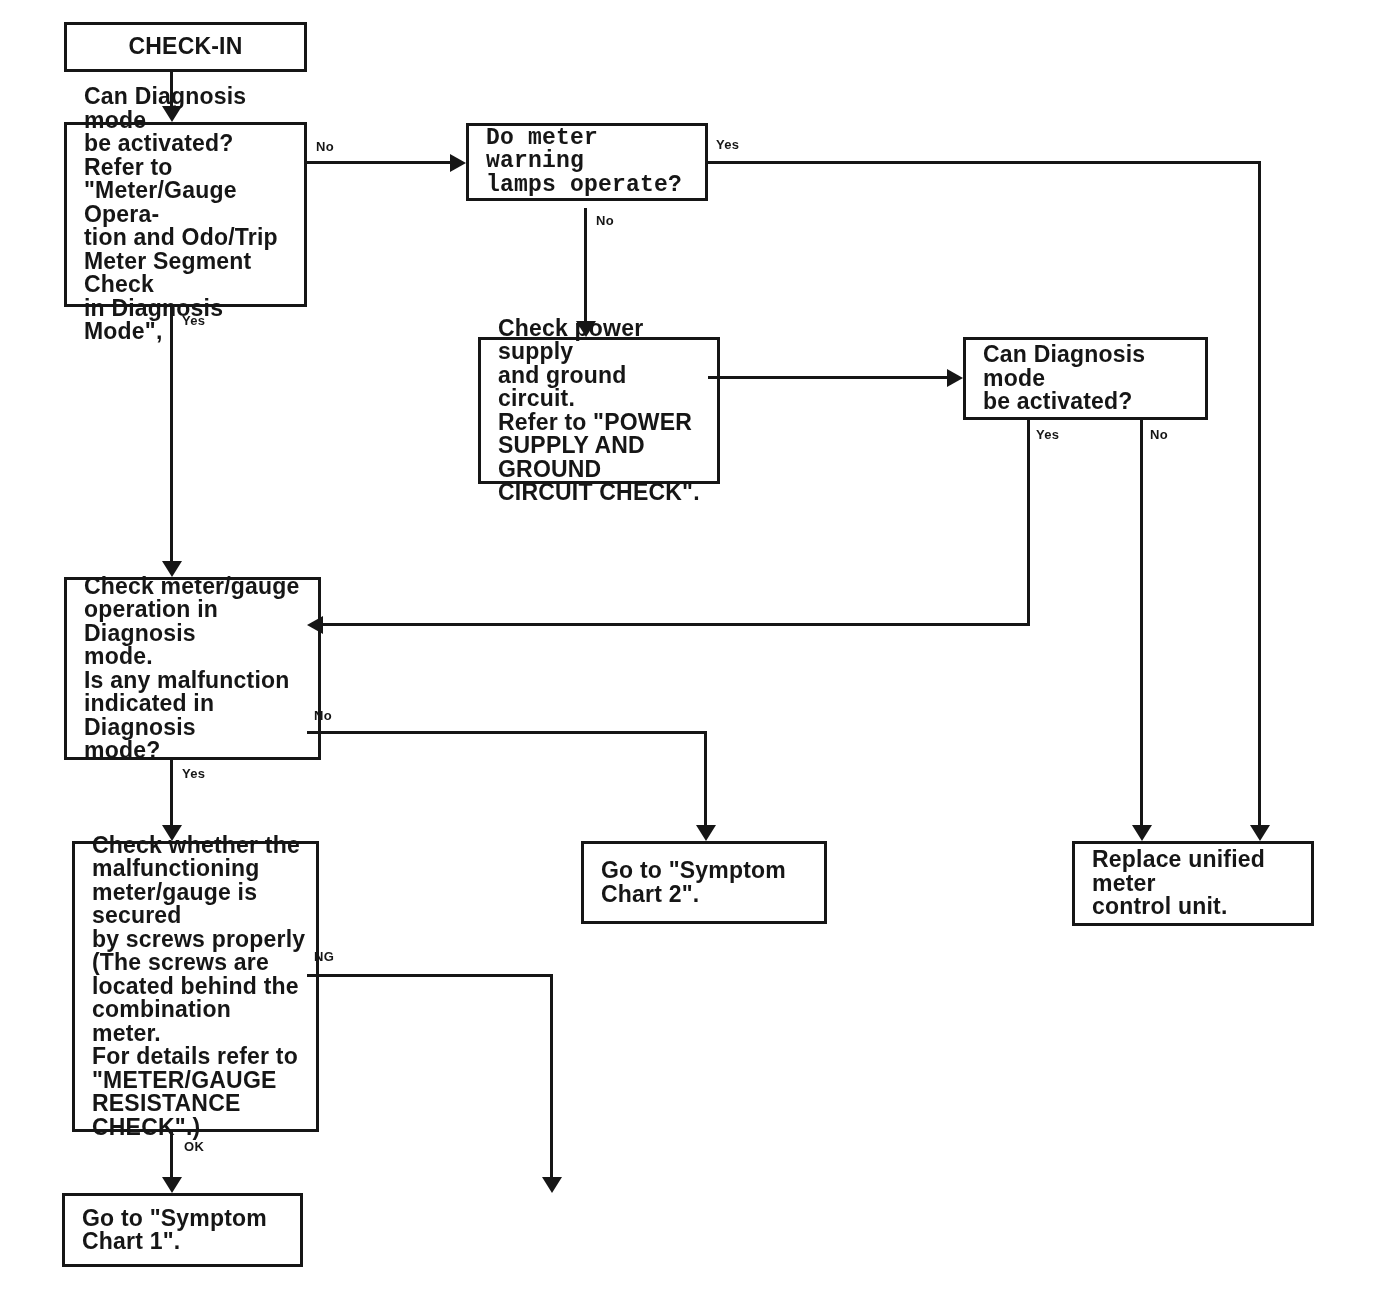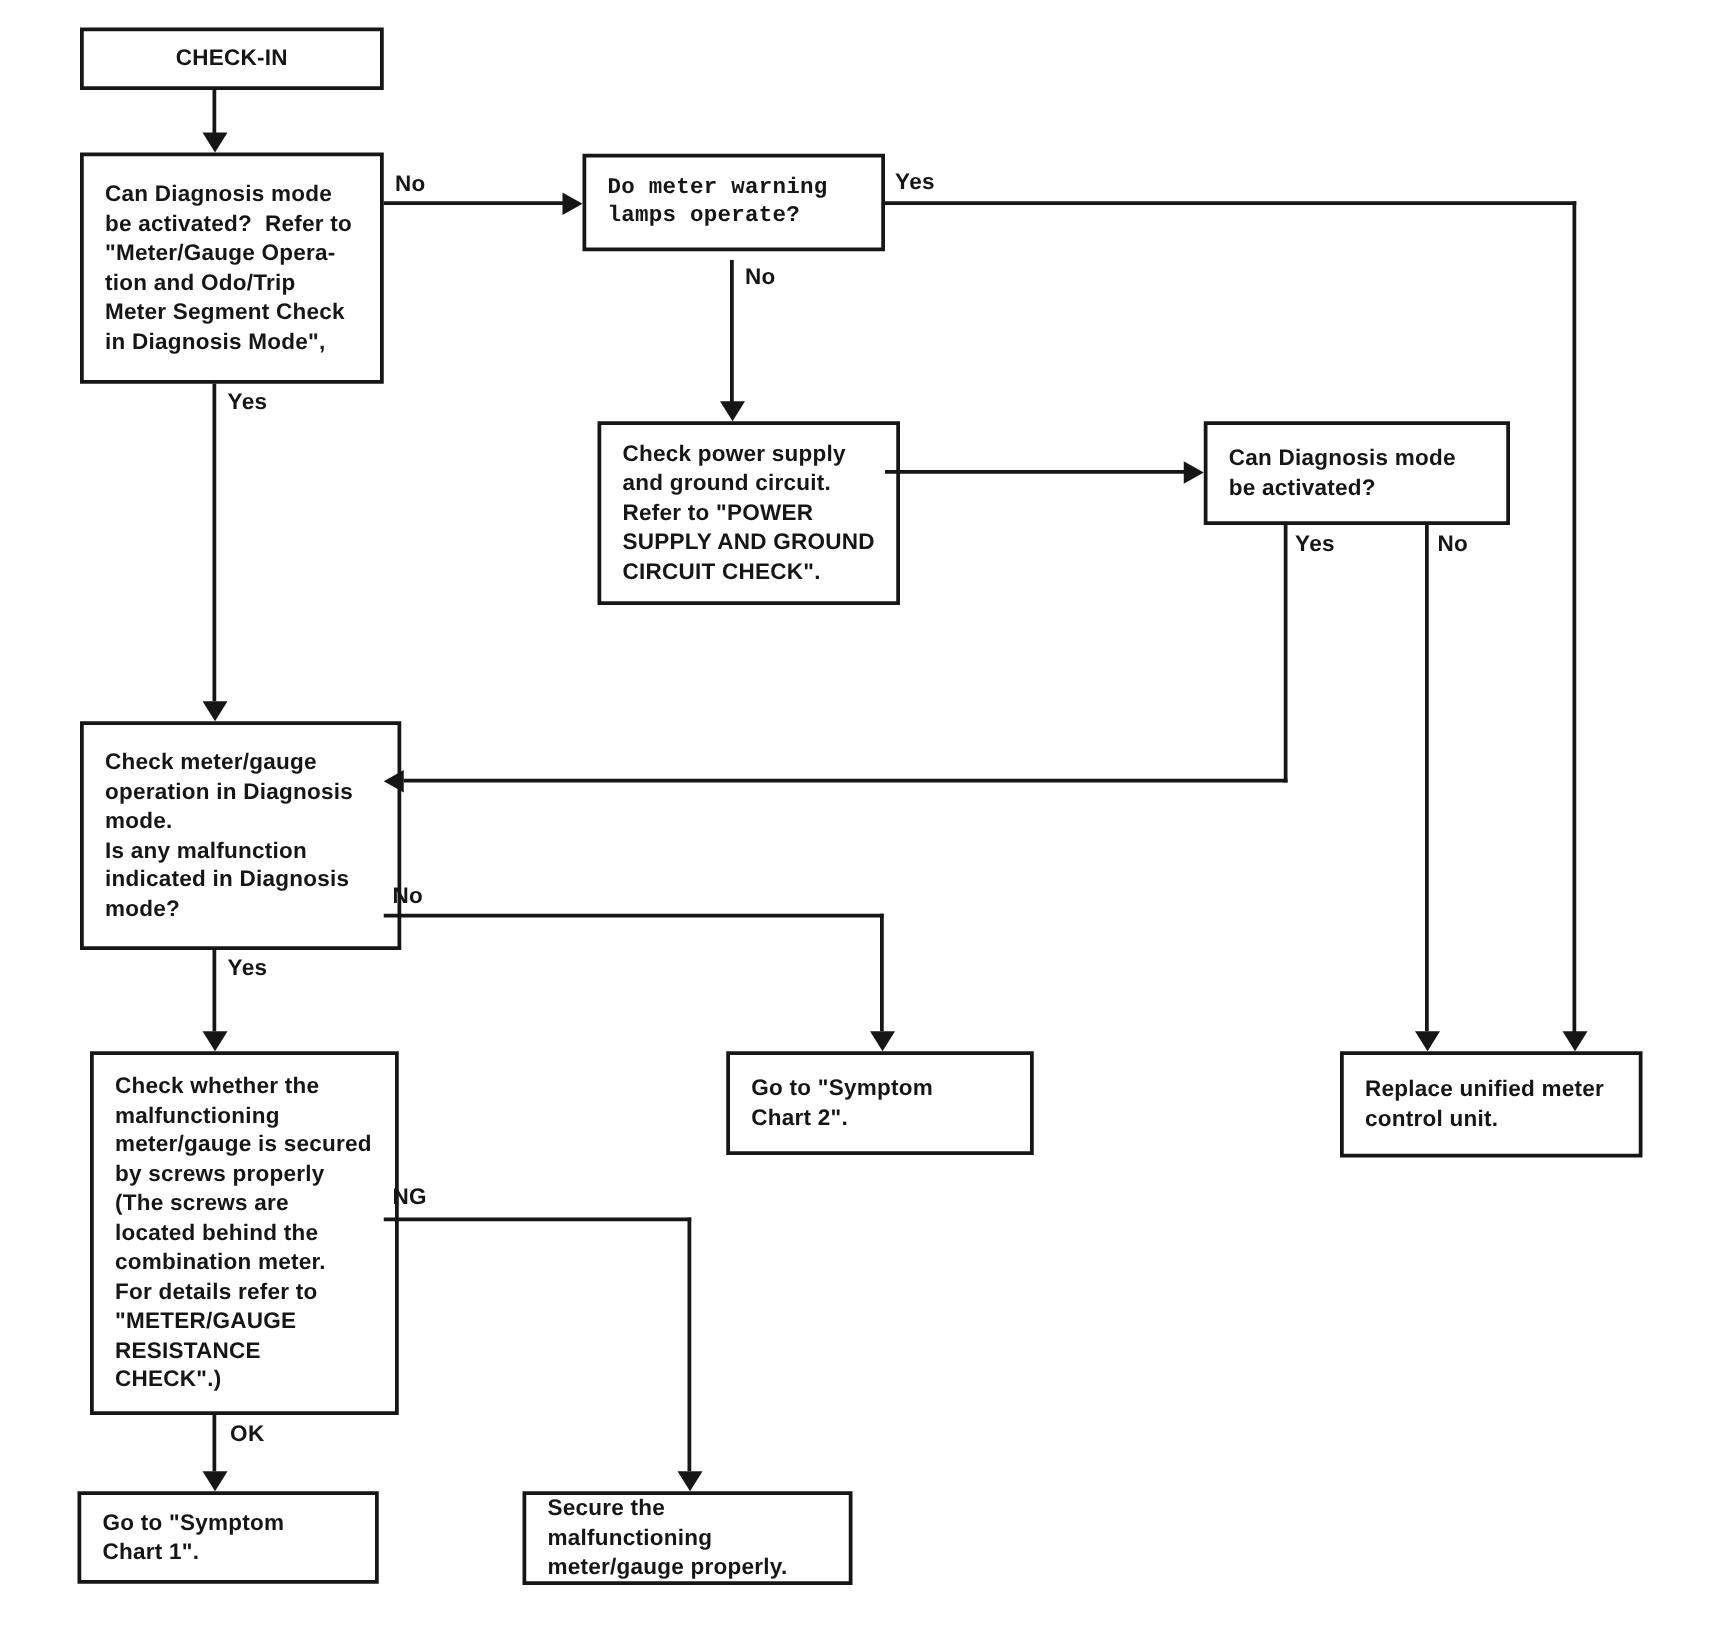--- a/index.html
+++ b/index.html
@@ -19,40 +19,40 @@
     position: absolute;
     box-sizing: border-box;
     border: 3px solid #161616;
     background: #ffffff;
     display: flex;
     align-items: center;
   }
   .node-text {
     white-space: pre-wrap;
     font-weight: bold;
-    font-size: 18px;
+    font-size: 23px;
     line-height: 23.5px;
     padding: 0 10px 0 17px;
     letter-spacing: 0.2px;
   }
   .node.center {
     justify-content: center;
   }
   .node.center .node-text {
     padding: 0;
     text-align: center;
   }
   .line {
     position: absolute;
     background: #161616;
   }
   .edge-label {
     position: absolute;
     font-weight: bold;
-    font-size: 18px;
+    font-size: 13px;
     line-height: 22px;
     letter-spacing: 0.3px;
   }
   .arrow {
     position: absolute;
     width: 0;
     height: 0;
   }
   .arrow.down {
     border-left: 10px solid transparent;
@@ -137,24 +137,20 @@
   <div class="node" style="left:1072px; top:841px; width:242px; height:85px;">
     <div class="node-text">Replace unified meter
 control unit.</div>
   </div>
 
   <div class="node" style="left:62px; top:1193px; width:241px; height:74px;">
     <div class="node-text">Go to "Symptom
 Chart 1".</div>
   </div>
 
-  <div class="node" style="left:418px; top:1193px; width:264px; height:75px;">
-    <div class="node-text">Secure the malfunctioning
-meter/gauge properly.</div>
-  </div>
 
   <div class="line" style="left:170px; top:72px; width:3px; height:36px;"></div>
   <div class="arrow down" style="left:162px; top:106px;"></div>
 
   <div class="line" style="left:307px; top:161px; width:144px; height:3px;"></div>
   <div class="arrow right" style="left:450px; top:154px;"></div>
 
   <div class="line" style="left:708px; top:161px; width:553px; height:3px;"></div>
   <div class="line" style="left:1258px; top:161px; width:3px; height:665px;"></div>
   <div class="arrow down" style="left:1250px; top:825px;"></div>

